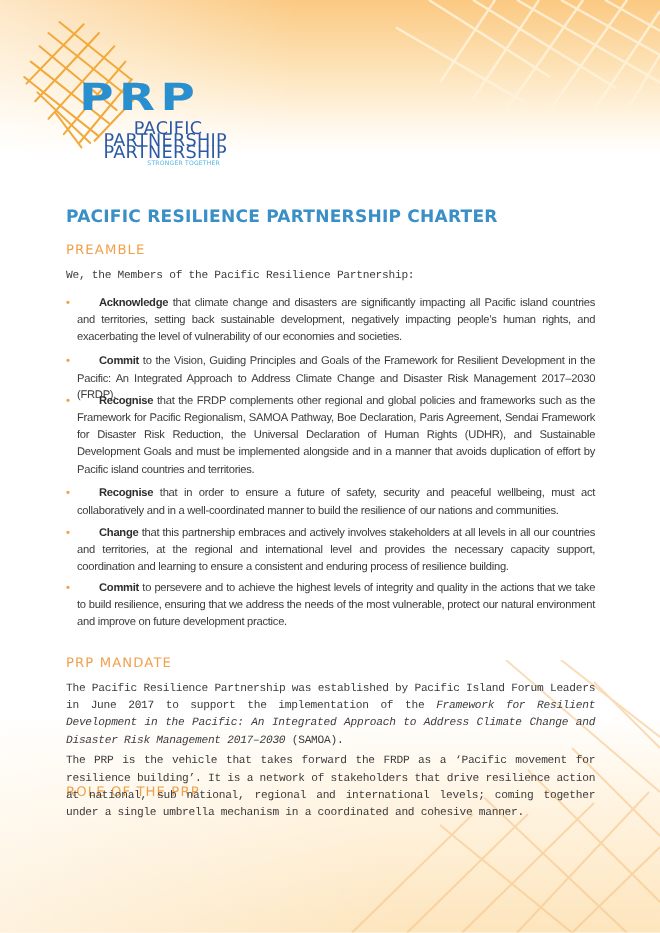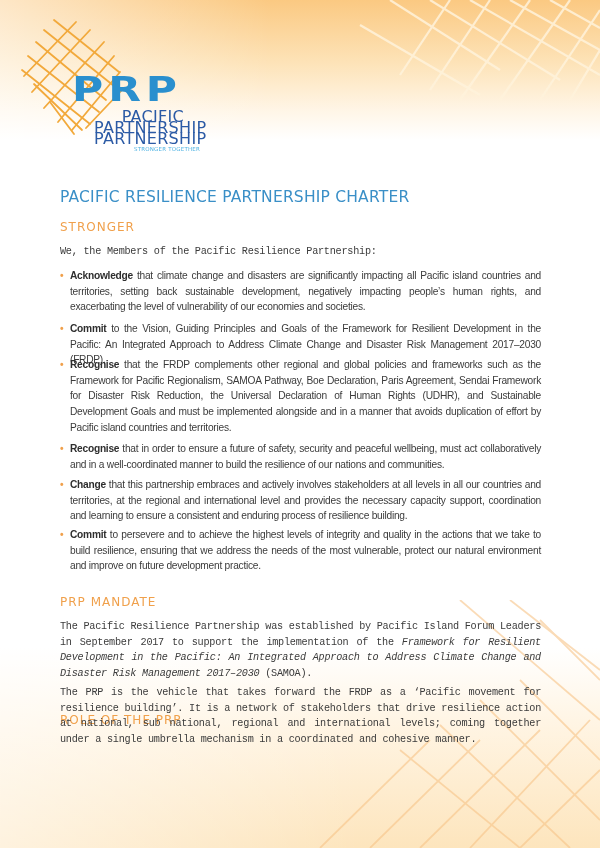--- a/index.html
+++ b/index.html
@@ -47,21 +47,21 @@
     }
     .logo-tag {
       position: absolute; left: 96px; top: 134px;
       font-family: "DejaVu Sans", sans-serif; font-size: 5.5px; color: #4fb3e3; letter-spacing: 0.2px;
       width: 90px; text-align: right;
     }
 
     .title {
       position: absolute; left: 60px; top: 188px;
       font-family: "DejaVu Sans", sans-serif;
-      font-size: 15.5px; color: #3a8fc7; letter-spacing: 0.2px; font-weight: normal;
+      font-size: 15.5px; color: #3a8fc7; letter-spacing: 0.2px; font-weight: bold;
     }
     .h2 {
       position: absolute; left: 60px;
       font-family: "DejaVu Sans", sans-serif;
       font-size: 12px; color: #f0a04b; letter-spacing: 1px; font-weight: normal;
     }
     .para {
       position: absolute; left: 60px; width: 481px;
       font-family: Liberation Mono, monospace;
       font-size: 10.2px; line-height: 15.7px; color: #3b3b3b;
@@ -69,21 +69,21 @@
     }
     .bullet {
       position: absolute; left: 60px; width: 481px;
       font-size: 10.2px; line-height: 15.7px; color: #3b3b3b;
       text-align: justify; letter-spacing: -0.25px;
       padding-left: 10px;
     }
     .bullet .dot {
       position: absolute; left: 0; top: 0; color: #f0a04b; font-weight: bold;
     }
-    .bullet b { font-weight: bold; color: #2e2e2e; }
+    .bullet b { font-weight: bold; color: #2e2e2e; margin-left: 20px; }
     .para i { font-style: italic; }
   </style>
 </head>
 <body>
 
 <div class="bg-top"></div>
 <div class="bg-top-fade"></div>
 <div class="bg-bottom"></div>
 <div class="bg-bottom-fade"></div>
 
@@ -142,21 +142,21 @@
   <div class="logo-prp">PRP</div>
   <div class="logo-line" style="top:99px;">PACIFIC</div>
   <div class="logo-line" style="top:110px;">PARTNERSHIP</div>
   <div class="logo-line" style="top:121px;">PARTNERSHIP</div>
   <div class="logo-tag">STRONGER TOGETHER</div>
 </div>
 
 <div class="content">
   <h1 class="title">PACIFIC RESILIENCE PARTNERSHIP CHARTER</h1>
 
-  <h2 class="h2" style="top:220px;">STRONGER</h2>
+  <h2 class="h2" style="top:220px;">PREAMBLE</h2>
   <p class="para" style="top:244px;">We, the Members of the Pacific Resilience Partnership:</p>
 
   <div class="bullet" style="top:268px;">
     <span class="dot">•</span><b>Acknowledge</b><span> that climate change and disasters are significantly impacting all Pacific island countries and territories, setting back sustainable development, negatively impacting people’s human rights, and exacerbating the level of vulnerability of our economies and societies.</span>
   </div>
   <div class="bullet" style="top:321px;">
     <span class="dot">•</span><b>Commit</b><span> to the Vision, Guiding Principles and Goals of the Framework for Resilient Development in the Pacific: An Integrated Approach to Address Climate Change and Disaster Risk Management 2017–2030 (FRDP).</span>
   </div>
   <div class="bullet" style="top:357px;">
     <span class="dot">•</span><b>Recognise</b><span> that the FRDP complements other regional and global policies and frameworks such as the Framework for Pacific Regionalism, SAMOA Pathway, Boe Declaration, Paris Agreement, Sendai Framework for Disaster Risk Reduction, the Universal Declaration of Human Rights (UDHR), and Sustainable Development Goals and must be implemented alongside and in a manner that avoids duplication of effort by Pacific island countries and territories.</span>
@@ -165,17 +165,17 @@
     <span class="dot">•</span><b>Recognise</b><span> that in order to ensure a future of safety, security and peaceful wellbeing, must act collaboratively and in a well-coordinated manner to build the resilience of our nations and communities.</span>
   </div>
   <div class="bullet" style="top:477px;">
     <span class="dot">•</span><b>Change</b><span> that this partnership embraces and actively involves stakeholders at all levels in all our countries and territories, at the regional and international level and provides the necessary capacity support, coordination and learning to ensure a consistent and enduring process of resilience building.</span>
   </div>
   <div class="bullet" style="top:527px;">
     <span class="dot">•</span><b>Commit</b><span> to persevere and to achieve the highest levels of integrity and quality in the actions that we take to build resilience, ensuring that we address the needs of the most vulnerable, protect our natural environment and improve on future development practice.</span>
   </div>
 
   <h2 class="h2" style="top:595px;text-align:right;">PRP MANDATE</h2>
-  <p class="para" style="top:619px;"><span>The Pacific Resilience Partnership was established by Pacific Island Forum Leaders in September 2017 to support the implementation of the </span><i>Framework for Resilient Development in the Pacific: An Integrated Approach to Address Climate Change and Disaster Risk Management 2017–2030</i><span> (SAMOA).</span></p>
+  <p class="para" style="top:619px;"><span>The Pacific Resilience Partnership was established by Pacific Island Forum Leaders in June 2017 to support the implementation of the </span><i>Framework for Resilient Development in the Pacific: An Integrated Approach to Address Climate Change and Disaster Risk Management 2017–2030</i><span> (SAMOA).</span></p>
 
   <h2 class="h2" style="top:683px;margin-top:30px;">ROLE OF THE PRP</h2>
   <p class="para" style="top:685px;">The PRP is the vehicle that takes forward the FRDP as a ‘Pacific movement for resilience building’. It is a network of stakeholders that drive resilience action at national, sub national, regional and international levels; coming together under a single umbrella mechanism in a coordinated and cohesive manner.</p>
 </div>
 
 </body></html>

